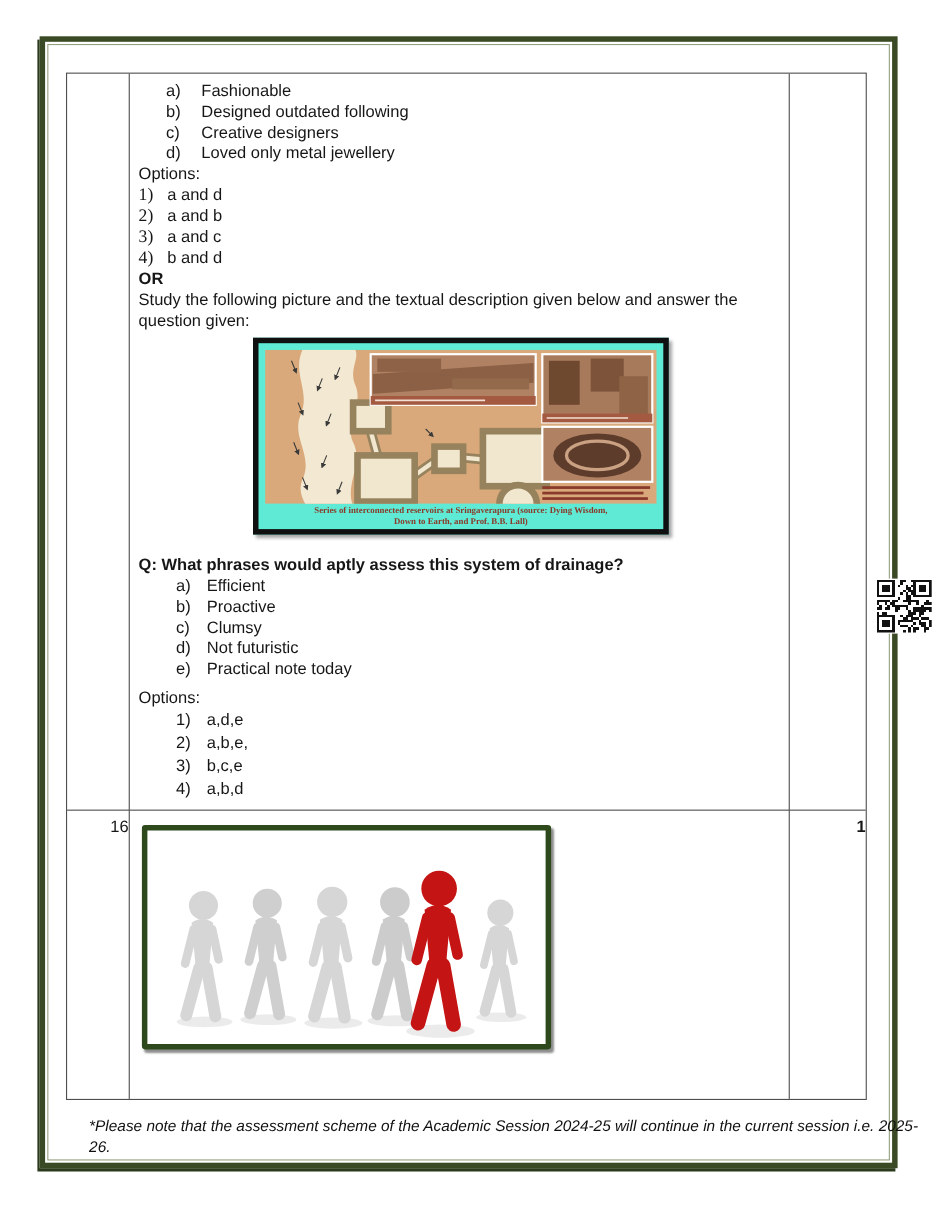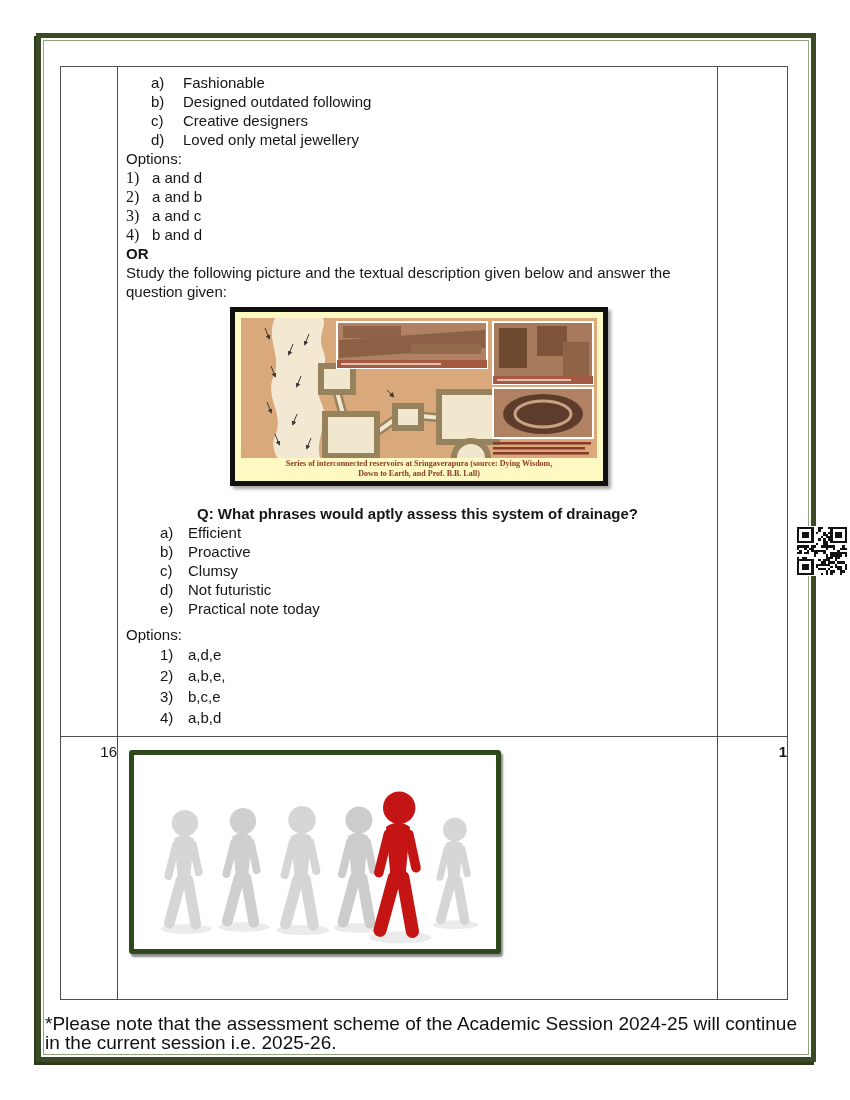--- a/index.html
+++ b/index.html
@@ -37,50 +37,50 @@
   .lst{margin:0;padding:0;list-style:none;}
   .li{display:flex;line-height:19px;}
   .ind-25{padding-left:25px;}
   .ind-34{padding-left:34px;}
   .mk-32{width:32px;flex:0 0 auto;}
   .mk-28{width:28px;flex:0 0 auto;}
   .mk-26{width:26px;flex:0 0 auto;}
   .serif-mk{font-family:"Liberation Serif",serif;font-size:16px;}
   .or-line{font-weight:bold;line-height:19px;}
   .study-prompt{font-weight:normal;max-width:578px;line-height:19px;}
-  .q-heading{font-weight:bold;margin-top:18px;line-height:19px;text-align:center;}
+  .q-heading{font-weight:bold;margin-top:18px;line-height:19px;}
   .opts-heading{font-weight:normal;line-height:19px;}
   .opts-heading.mt{margin-top:7px;}
   .li-sp{display:flex;line-height:21px;}
 
   
   .pic-frame{
     margin:6px 0 0 104px;width:378px;box-sizing:border-box;
-    border:5px solid #101010;background:#fef9c3;padding:6px 6px 2px 6px;
+    border:5px solid #101010;background:#5eead4;padding:6px 6px 2px 6px;
     box-shadow:3px 3px 3px rgba(0,0,0,0.35);
   }
   .pic-frame svg{display:block;}
   .pic-caption{
     width:356px;text-align:center;font-family:"Liberation Serif",serif;
     font-weight:bold;font-size:8px;line-height:10px;color:#8a3a2a;margin-top:1px;
   }
 
   
   .q16-text{font-weight:bold;max-width:582px;line-height:19px;}
   .leader-frame{
     margin:7px 0 0 3px;width:372px;box-sizing:border-box;
     border:5px solid #2e4a1d;border-radius:3px;background:#fff;padding:2px;
     box-shadow:2px 3px 2px rgba(0,0,0,0.45);
   }
   .leader-frame svg{display:block;}
 
   
   .footnote{
     position:absolute;left:45px;top:1014px;width:757px;
-    font-size:19px;line-height:19px;color:#101010;
+    font-style:italic;font-size:14px;line-height:19px;color:#101010;padding-left:36px;
   }
 
   
   .qr{
     position:absolute;left:796px;top:526px;width:52px;height:50px;
     background:#fff;padding:1px;box-sizing:border-box;
   }
   .qr svg{display:block;width:100%;height:100%;shape-rendering:crispEdges;}
 </style>
 </head>

